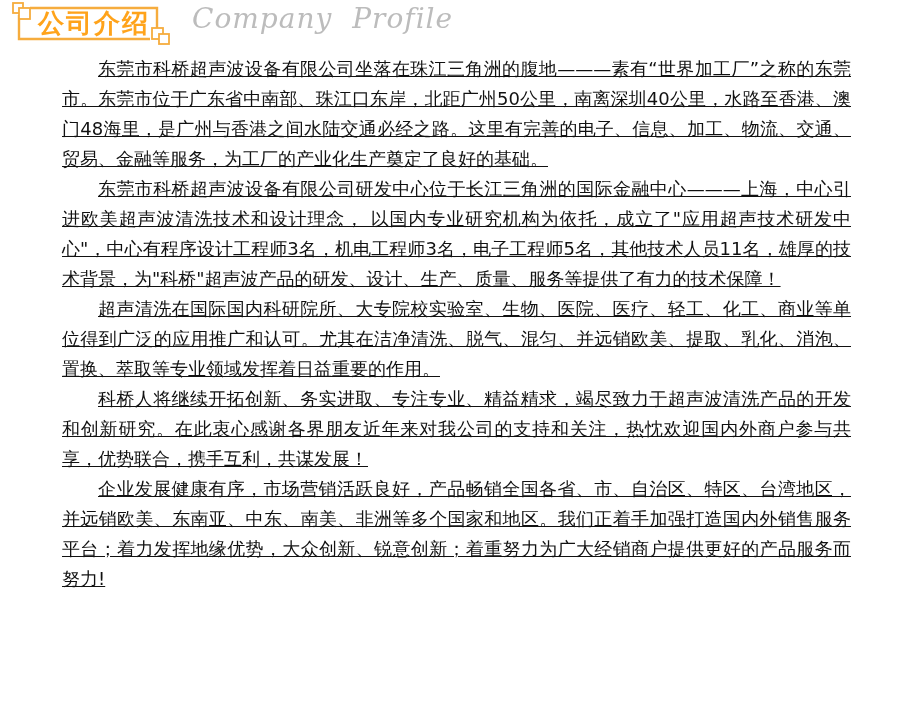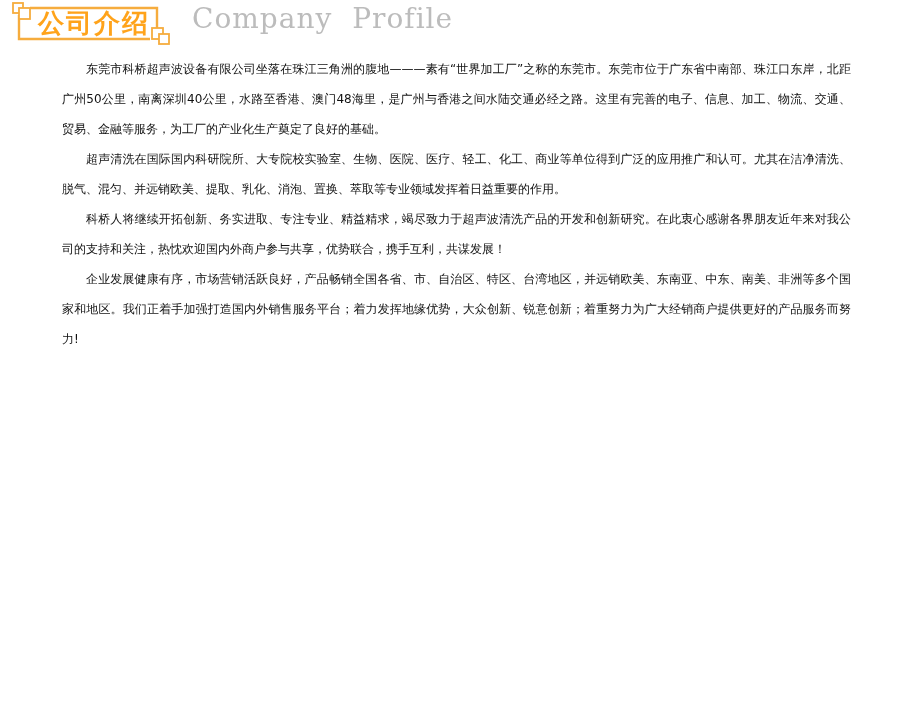--- a/index.html
+++ b/index.html
@@ -42,33 +42,35 @@
     color: #FFA31A;
     letter-spacing: 2px;
     line-height: 1;
     white-space: nowrap;
   }
   .header-en {
     position: absolute;
     left: 192px;
     top: 2px;
     font-family: "DejaVu Serif", "Liberation Serif", serif;
+    font-style: italic;
     font-size: 28px;
     color: #bcbcbc;
     letter-spacing: 1px;
     word-spacing: 10px;
     white-space: nowrap;
   }
   
   .content {
     margin: 2px 38px 0 62px;
     color: #111111;
-    font-size: 12px;
+    font-size: 18px;
     line-height: 30px;
     text-align: justify;
+    text-decoration: underline;
   }
   .content p {
     margin: 0;
     padding: 0;
     text-indent: 2em;
   }
 </style>
 </head>
 <body>
 
@@ -92,18 +94,19 @@
           <rect x="153" y="34" width="10" height="10" fill="#ffffff" stroke="#F6AC3D" stroke-width="1.8"></rect>
         </g>
       </svg>
       <div class="badge-title">公司介绍</div>
     </div>
     <div class="header-en">Company  Profile</div>
   </div>
 
   <div class="content">
     <p>东莞市科桥超声波设备有限公司坐落在珠江三角洲的腹地———素有“世界加工厂”之称的东莞市。东莞市位于广东省中南部、珠江口东岸，北距广州50公里，南离深圳40公里，水路至香港、澳门48海里，是广州与香港之间水陆交通必经之路。这里有完善的电子、信息、加工、物流、交通、贸易、金融等服务，为工厂的产业化生产奠定了良好的基础。</p>
+    <p>东莞市科桥超声波设备有限公司研发中心位于长江三角洲的国际金融中心———上海，中心引进欧美超声波清洗技术和设计理念， 以国内专业研究机构为依托，成立了"应用超声技术研发中心"，中心有程序设计工程师3名，机电工程师3名，电子工程师5名，其他技术人员11名，雄厚的技术背景，为"科桥"超声波产品的研发、设计、生产、质量、服务等提供了有力的技术保障！</p>
     <p>超声清洗在国际国内科研院所、大专院校实验室、生物、医院、医疗、轻工、化工、商业等单位得到广泛的应用推广和认可。尤其在洁净清洗、脱气、混匀、并远销欧美、提取、乳化、消泡、置换、萃取等专业领域发挥着日益重要的作用。</p>
     <p>科桥人将继续开拓创新、务实进取、专注专业、精益精求，竭尽致力于超声波清洗产品的开发和创新研究。在此衷心感谢各界朋友近年来对我公司的支持和关注，热忱欢迎国内外商户参与共享，优势联合，携手互利，共谋发展！</p>
     <p>企业发展健康有序，市场营销活跃良好，产品畅销全国各省、市、自治区、特区、台湾地区，并远销欧美、东南亚、中东、南美、非洲等多个国家和地区。我们正着手加强打造国内外销售服务平台；着力发挥地缘优势，大众创新、锐意创新；着重努力为广大经销商户提供更好的产品服务而努力!</p>
   </div>
 
 </div>
 
 </body></html>

